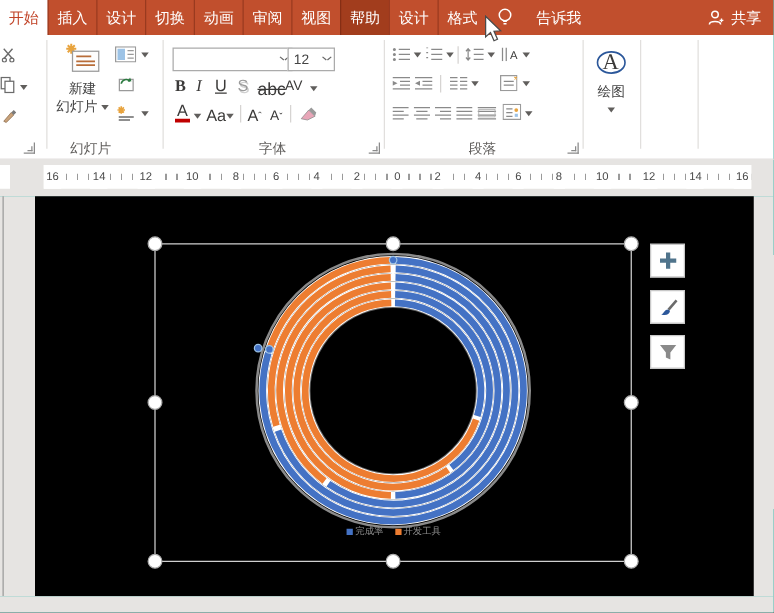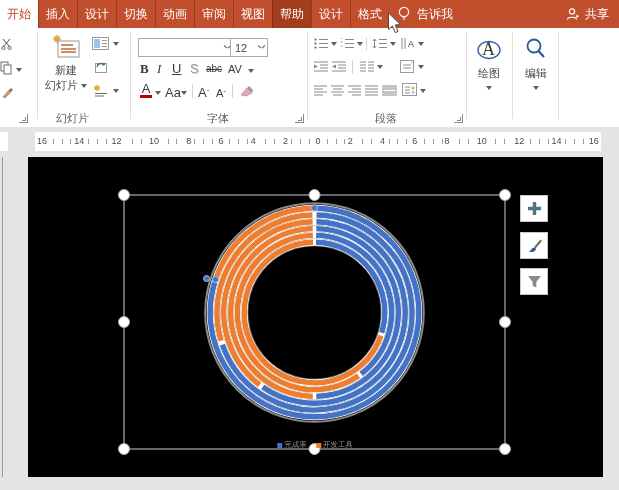--- a/index.html
+++ b/index.html
@@ -4,21 +4,21 @@
 <style>
   html,body{margin:0;padding:0;background:#d8d6d4;}
   #app{position:relative;width:619px;height:490px;overflow:hidden;background:#14b8a6;
        font-family:"Liberation Sans","DejaVu Sans",sans-serif;-webkit-font-smoothing:antialiased;}
   
   #tabbar{position:absolute;left:0;top:0;width:619px;height:28px;background:#C14F2D;display:flex;align-items:stretch;}
   .tab{position:relative;display:flex;align-items:center;padding:0 7px;color:#fff;font-size:12px;white-space:nowrap;cursor:default;}
   .tab:not(:first-child){border-left:1px solid rgba(80,20,5,.35);}
   .tab.active{background:#fff;color:#C14327;}
   .tab.hover{background:#A23D1D;}
-  #tellme{display:flex;align-items:center;margin-left:8px;color:#fff;font-size:12px;gap:6px;}
+  #tellme{display:flex;align-items:center;margin-left:8px;color:#fff;font-size:12px;gap:18px;}
   #share{margin-left:auto;display:flex;align-items:center;color:#fff;font-size:12px;gap:4px;padding-right:10px;}
   
   #ribbon{position:absolute;left:0;top:28px;width:619px;height:99px;background:#fff;border-bottom:1px solid #D2D0CE;}
   .vsep{position:absolute;top:4px;bottom:8px;width:1px;background:#E1DFDD;}
   .glabel{position:absolute;top:83px;font-size:11px;color:#605E5C;white-space:nowrap;}
   .launch{position:absolute;top:86px;width:8px;height:8px;border-right:1px solid #8a8a8a;border-bottom:1px solid #8a8a8a;}
   .launch:after{content:"";position:absolute;right:1px;bottom:1px;width:3px;height:3px;border-right:1px solid #8a8a8a;border-bottom:1px solid #8a8a8a;}
   .dd{display:inline-block;width:0;height:0;border-left:3px solid transparent;border-right:3px solid transparent;border-top:4px solid #605E5C;vertical-align:middle;}
   .rbtn{position:absolute;display:flex;align-items:center;justify-content:center;}
   .bigbtn{position:absolute;display:flex;flex-direction:column;align-items:center;font-size:11px;color:#444;}
@@ -34,21 +34,21 @@
   #ruler{position:absolute;left:35px;top:5px;width:566px;height:19px;background:#fff;}
   #ticks{position:absolute;left:0;right:0;top:7px;height:5px;
          background:repeating-linear-gradient(90deg,#9a9a9a 0 1px,transparent 1px 8.84px);}
   #nums{position:absolute;left:0;right:0;top:0;height:19px;display:flex;justify-content:space-between;align-items:center;}
   #nums span{background:#fff;padding:0 2px;font-size:9px;color:#4a4a4a;line-height:19px;}
   
   #canvas{position:absolute;left:0;top:157px;width:619px;height:320px;background:#E6E4E2;}
   #paneline{position:absolute;left:2px;top:0;width:1px;height:320px;background:#9a9a9a;}
   #slide{position:absolute;left:28px;top:0;width:575px;height:320px;background:#000;}
   #chart-svg{position:absolute;left:0;top:0;}
-  #legend{position:absolute;left:287px;top:283px;transform:translateX(-50%);display:flex;gap:9px;align-items:center;font-size:7.5px;color:#8f8f8f;white-space:nowrap;}
+  #legend{position:absolute;left:287px;top:263px;transform:translateX(-50%);display:flex;gap:9px;align-items:center;font-size:7.5px;color:#8f8f8f;white-space:nowrap;}
   .lgsq{display:inline-block;width:5px;height:5px;margin-right:2px;vertical-align:middle;}
   .side-btn{position:absolute;left:492px;width:28px;height:27px;background:#fff;border:1px solid #c8c8c8;box-sizing:border-box;display:flex;align-items:center;justify-content:center;}
   
   #statusstrip{position:absolute;left:0;top:477px;width:619px;height:13px;background:#E6E4E2;}
   
   #cursor{position:absolute;left:387px;top:12px;}
 </style>
 </head>
 <body>
 <div id="app">
@@ -177,21 +177,21 @@
       </div>
   <div class="rbtn fx" style="left:157px;top:33px;font-family:'Liberation Serif',serif;font-style:italic">
         <span>I</span>
       </div>
   <div class="rbtn fx" style="left:172px;top:33px;text-decoration:underline">
         <span>U</span>
       </div>
   <div class="rbtn fx" style="left:190px;top:33px;color:#9a9a9a;text-shadow:1px 1px 0 #d0d0d0">
         <span>S</span>
       </div>
-  <div class="rbtn" style="left:206px;top:35px;font-size:10px;color:#3b3a39;text-decoration:line-through">
+  <div class="rbtn" style="left:206px;top:35px;font-size:14px;color:#3b3a39;text-decoration:line-through">
         <span>abc</span>
       </div>
   <div class="rbtn" style="left:228px;top:35px;font-size:11px;color:#3b3a39">
         <span>AV</span>
       </div>
   <span class="dd" style="position:absolute;left:248px;top:41px"></span>
   <div class="rbtn fx" style="left:140px;top:55px;flex-direction:column">
     <span style="line-height:12px">A</span>
     <span style="width:12px;height:3px;background:#C00000;display:block"></span>
   </div>
@@ -322,28 +322,20 @@
   <div class="bigbtn" style="left:468px;top:8px;width:42px">
     <svg width="26" height="26" viewBox="0 0 26 26">
       <text x="6" y="19" font-size="18" fill="#3b3a39" font-family="Liberation Serif">A</text>
       <ellipse cx="13" cy="14" rx="11" ry="8.5" fill="none" stroke="#2b579a" stroke-width="1.3"></ellipse>
     </svg>
     <span style="margin-top:4px">绘图</span>
     <span class="dd" style="margin-top:5px"></span>
   </div>
   <div class="vsep" style="left:512px"></div>
 
-  <div class="bigbtn" style="left:515px;top:8px;width:42px">
-    <svg width="24" height="26" viewBox="0 0 24 26">
-      <circle cx="10" cy="10" r="6.5" fill="none" stroke="#2b579a" stroke-width="1.8"></circle>
-      <path d="M14.5 15 L20 21" stroke="#2b579a" stroke-width="2.2"></path>
-    </svg>
-    <span style="margin-top:4px">编辑</span>
-    <span class="dd" style="margin-top:5px"></span>
-  </div>
   <div class="vsep" style="left:558px"></div>
 </div>
 
 <div id="rulerzone">
   <div id="vruler"></div>
   <div id="ruler">
     <div id="ticks"></div>
     <div id="nums">
       <span>16</span>
           <span>14</span>

